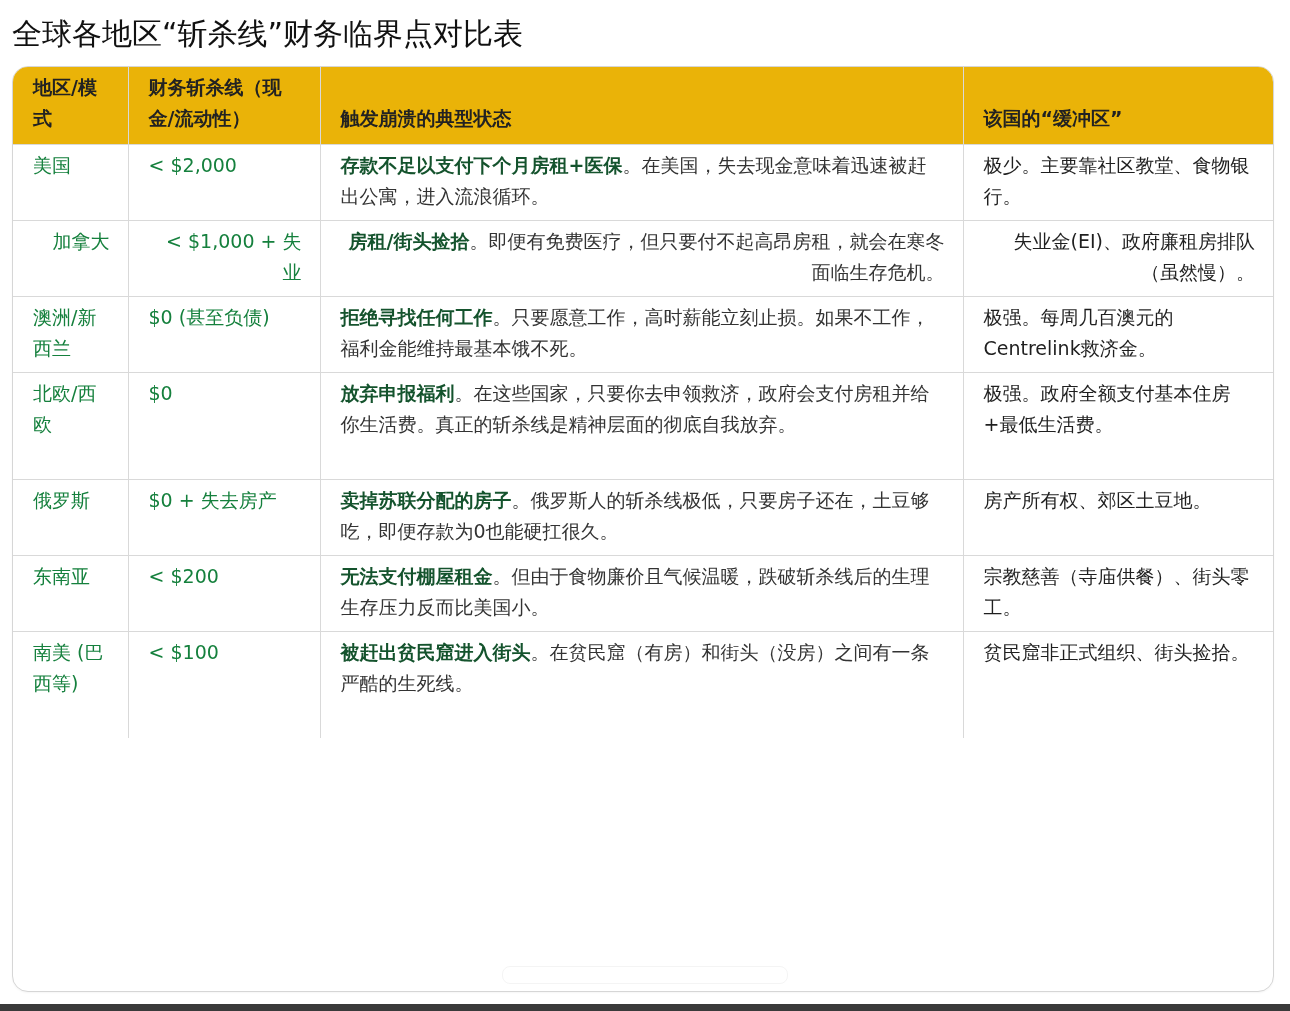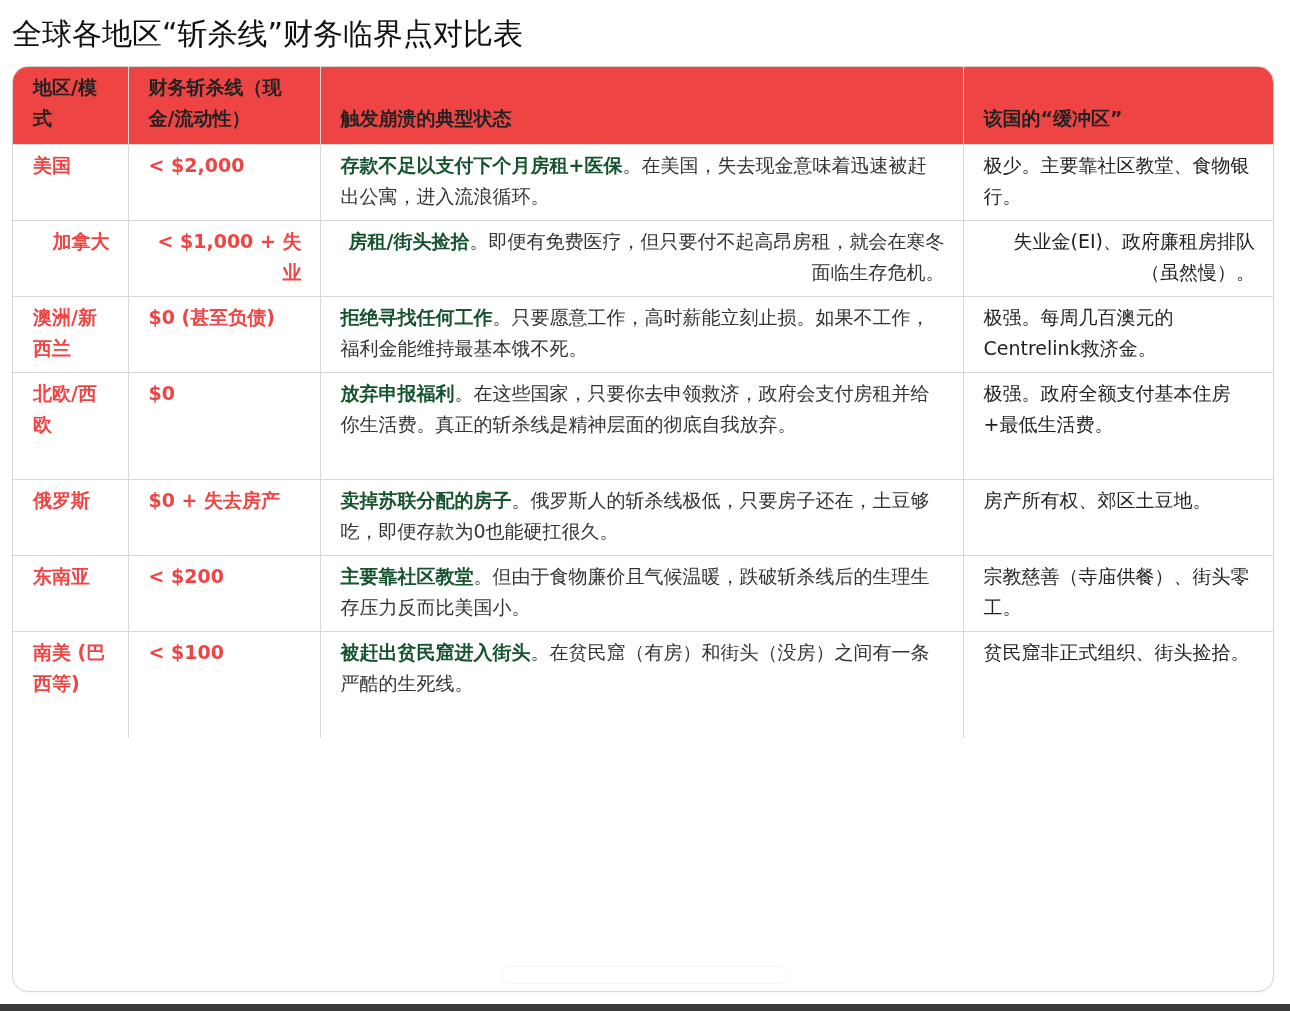--- a/index.html
+++ b/index.html
@@ -52,34 +52,34 @@
       border-bottom: 1px solid #d9d9d9;
       vertical-align: top;
       text-align: left;
       font-size: 19px;
       line-height: 31px;
       padding: 5px 18px 8px 20px;
     }
     th:last-child, td:last-child { border-right: none; }
     tr:last-child td { border-bottom: none; }
     thead th {
-      background: #ef4444;
+      background: #eab308;
       font-weight: bold;
       color: #222222;
       height: 62px;
       padding-top: 5px;
       padding-bottom: 8px;
     }
     thead th.align-bottom {
       vertical-align: bottom;
       padding-bottom: 10px;
     }
     td.region, td.threshold {
-      font-weight: bold;
-      color: #ef4444;
+      font-weight: normal;
+      color: #15803d;
     }
     td .lead {
       font-weight: bold;
       color: #14532d;
     }
     td .rest {
       font-weight: normal;
       color: #333333;
     }
     td .buf-bold {
@@ -163,21 +163,21 @@
       </tr>
       <tr class="r7">
         <td class="region">俄罗斯</td>
         <td class="threshold">$0 + 失去房产</td>
         <td><span class="lead">卖掉苏联分配的房子</span><span class="rest">。俄罗斯人的斩杀线极低，只要房子还在，土豆够吃，即便存款为0也能硬扛很久。</span></td>
         <td><span>房产所有权、郊区土豆地。</span><span class="buf-bold"></span><span></span></td>
       </tr>
       <tr class="r8">
         <td class="region">东南亚</td>
         <td class="threshold">&lt; $200</td>
-        <td><span class="lead">主要靠社区教堂</span><span class="rest">。但由于食物廉价且气候温暖，跌破斩杀线后的生理生存压力反而比美国小。</span></td>
+        <td><span class="lead">无法支付棚屋租金</span><span class="rest">。但由于食物廉价且气候温暖，跌破斩杀线后的生理生存压力反而比美国小。</span></td>
         <td><span>宗教慈善（寺庙供餐）、街头零工。</span><span class="buf-bold"></span><span></span></td>
       </tr>
       <tr class="r9">
         <td class="region">南美 (巴西等)</td>
         <td class="threshold">&lt; $100</td>
         <td><span class="lead">被赶出贫民窟进入街头</span><span class="rest">。在贫民窟（有房）和街头（没房）之间有一条严酷的生死线。</span></td>
         <td><span>贫民窟非正式组织、街头捡拾。</span><span class="buf-bold"></span><span></span></td>
       </tr>
     </tbody>
   </table>

